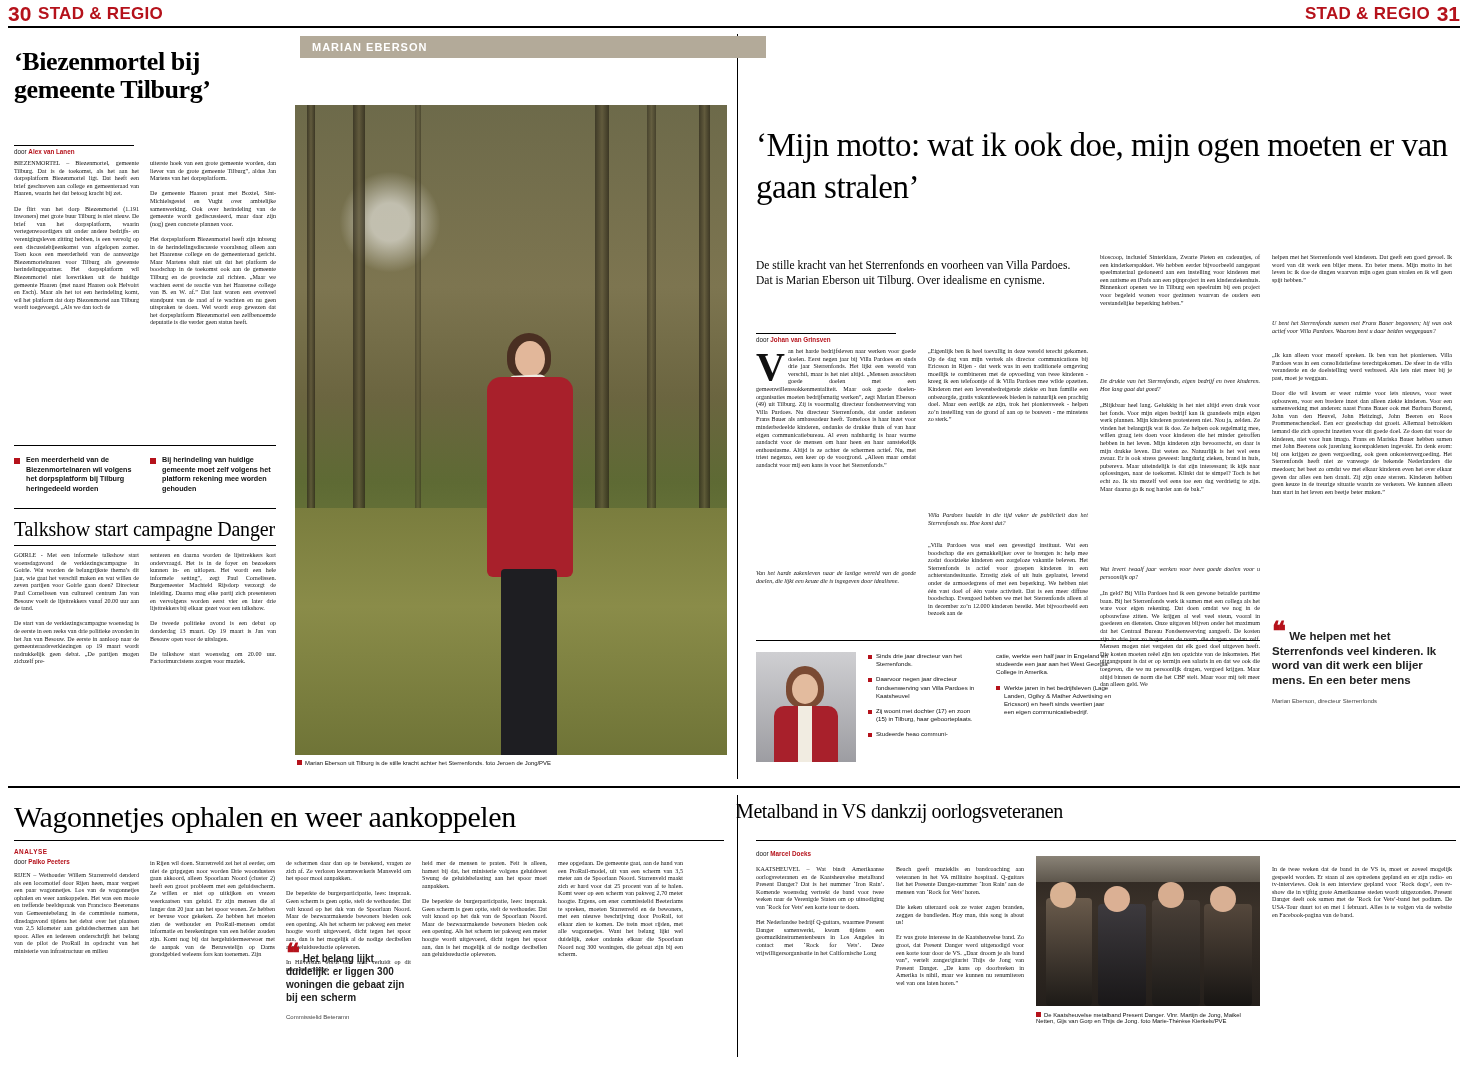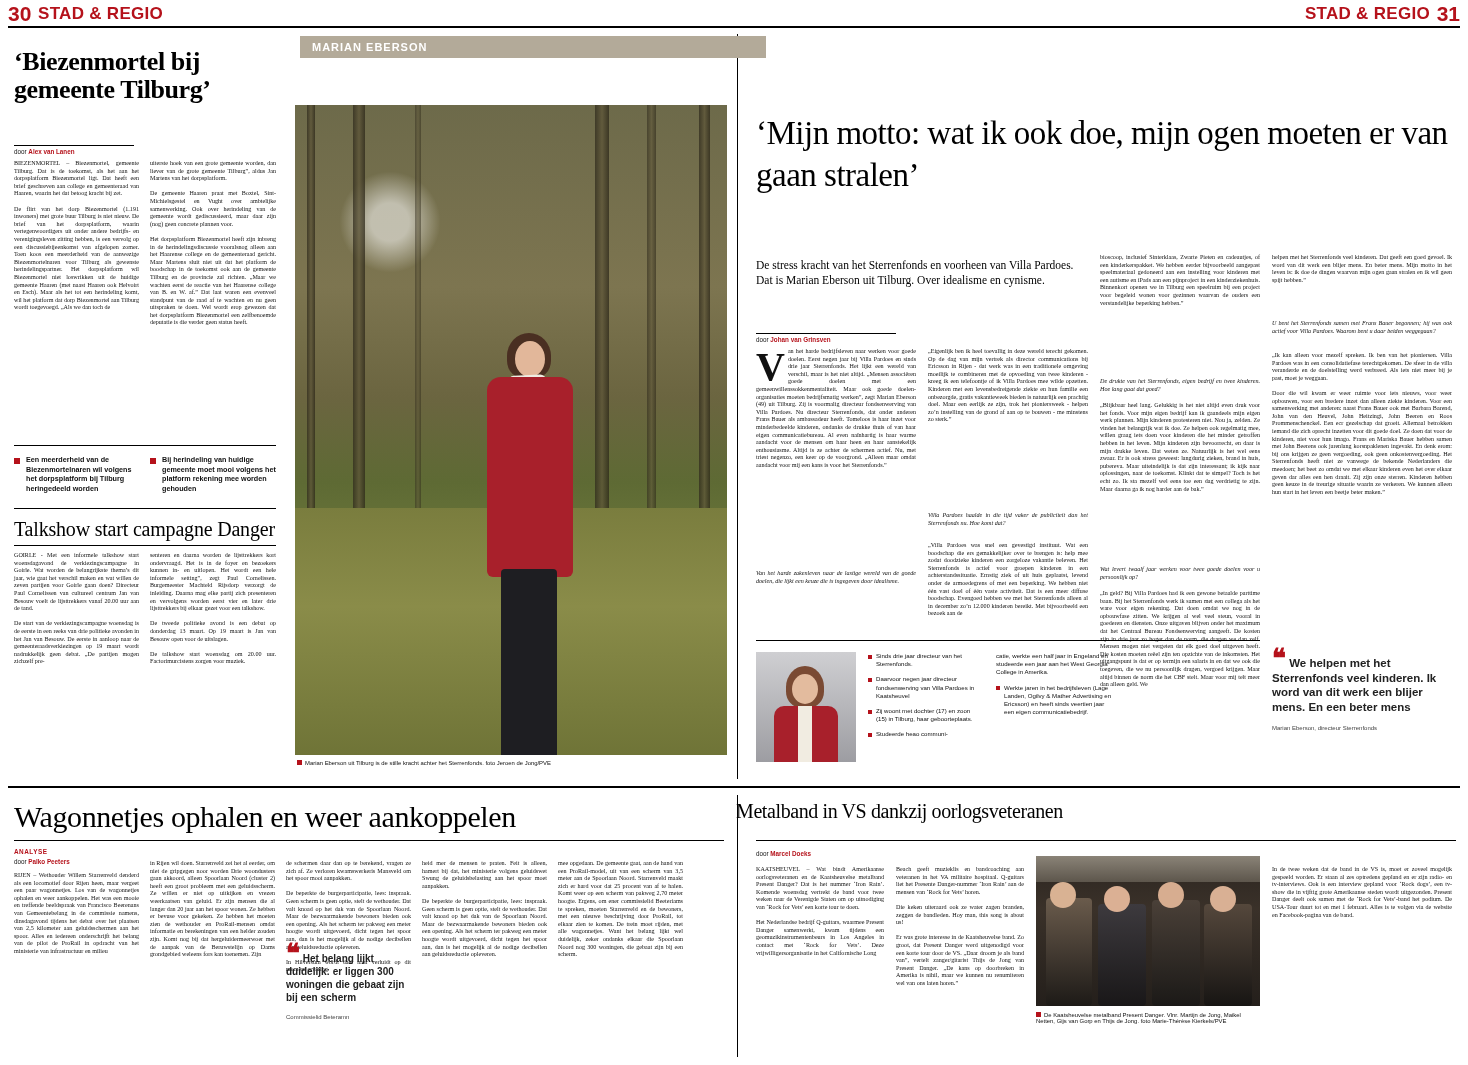--- a/index.html
+++ b/index.html
@@ -97,21 +97,21 @@
     background:#b3aa99;
   }
   .name-tab span {
     position:absolute; left:12px; top:5px;
     font-family:"Liberation Sans", sans-serif;
     font-weight:bold; font-size:11px; color:#fff; letter-spacing:1px;text-align:center;
   }
 
   
   .hl-right {
-    position:absolute; left:756px; top:112px; width:700px;
+    position:absolute; left:756px; top:124px; width:700px;
     font-family:"Liberation Serif", serif;
     font-size:33px; line-height:42px; letter-spacing:-0.5px;
   }
   .standfirst {
     position:absolute; left:756px; top:258px; width:320px;
     font-family:"Liberation Serif", serif;
     font-size:11.5px; line-height:15px;
   }
 
   .dropcap-p:first-letter {
@@ -227,21 +227,21 @@
 
 De gemeente Haaren praat met Boxtel, Sint-Michielsgestel en Vught over ambtelijke samenwerking. Ook over herindeling van de gemeente wordt gediscussieerd, maar daar zijn (nog) geen concrete plannen voor.
 
 Het dorpsplatform Biezenmortel heeft zijn inbreng in de herindelingsdiscussie vooralsnog alleen aan het Haarense college en de gemeenteraad gericht. Maar Martens sluit niet uit dat het platform de boodschap in de toekomst ook aan de gemeente Tilburg en de provincie zal richten. „Maar we wachten eerst de reactie van het Haarense college van B. en W. af.” Dat laat waren een evenveel standpunt van de raad af te wachten en nu geen uitspraken te doen. Wel wordt erop gewezen dat het dorpsplatform Biezenmortel een zelfbenoemde deputatie is die verder geen status heeft.</div>
 
   <div class="rule" style="left:14px; top:445px; width:262px; height:1px;" data-name="left-bullets-rule-top"></div>
   <div class="bullets" style="left:14px; top:455px; width:125px;" data-name="left-bullet-1-wrap">
     <div class="bullet" data-name="left-bullet-1">Een meerderheid van de Biezenmortelnaren wil volgens het dorpsplatform bij Tilburg heringedeeld worden</div>
   </div>
   <div class="bullets" style="left:150px; top:455px; width:126px;" data-name="left-bullet-2-wrap">
-    <div class="bullet" data-name="left-bullet-2">Bij herindeling van huidige gemeente moet mooi volgens het platform rekening mee worden gehouden</div>
+    <div class="bullet" data-name="left-bullet-2">Bij herindeling van huidige gemeente moet zelf volgens het platform rekening mee worden gehouden</div>
   </div>
   <div class="rule" style="left:14px; top:508px; width:262px; height:1px;" data-name="left-bullets-rule-bottom"></div>
 
   <div class="talkshow-hl" style="left:14px; top:518px; width:265px;" data-name="talkshow-headline">Talkshow start campagne Danger</div>
   <div class="rule" style="left:14px; top:545px; width:262px; height:1px;" data-name="talkshow-rule"></div>
   <div class="col body-col" style="left:14px; top:552px; width:125px; height:215px; white-space:pre-line;" data-name="talkshow-column-1">GOIRLE - Met een informele talkshow start woensdagavond de verkiezingscampagne in Goirle. Wat worden de belangrijkste thema’s dit jaar, wie gaat het verschil maken en wat willen de zeven partijen voor Goirle gaan doen? Directeur Paul Cornelissen van cultureel centrum Jan van Besouw voelt de lijsttrekkers vanaf 20.00 uur aan de tand.
 
 De start van de verkiezingscampagne woensdag is de eerste in een reeks van drie politieke avonden in het Jan van Besouw. De eerste in aanloop naar de gemeenteraadsverkiezingen op 19 maart wordt nadrukkelijk geen debat. „De partijen mogen zichzelf pre-</div>
   <div class="col body-col" style="left:150px; top:552px; width:126px; height:215px; white-space:pre-line;" data-name="talkshow-column-2">senteren en daarna worden de lijsttrekkers kort ondervraagd. Het is in de foyer en bezoekers kunnen in- en uitlopen. Het wordt een hele informele setting”, zegt Paul Cornelissen. Burgemeester Machteld Rijsdorp verzorgt de inleiding. Daarna mag elke partij zich presenteren en vervolgens worden eerst vier en later drie lijsttrekkers bij elkaar gezet voor een talkshow.
 
@@ -269,21 +269,21 @@
       <div class="fig-scarf" style="left:38px; top:42px; width:38px; height:120px; border-radius:6px; transform:rotate(-3deg);"></div>
       <div class="fig-coat" style="left:14px; top:44px; width:86px; height:200px;"></div>
       <div class="fig-pants" style="left:28px; top:236px; width:56px; height:200px; border-radius:4px;"></div>
     </div>
   </div>
   <div class="photo-caption" style="left:297px; top:760px; width:430px;" data-name="main-photo-caption">
     <span class="sq"></span><span data-name="main-photo-caption-text">Marian Eberson uit Tilburg is de stille kracht achter het Sterrenfonds. foto Jeroen de Jong/PVE</span>
   </div>
 
   <div class="hl-right" data-name="right-headline">‘Mijn motto: wat ik ook doe, mijn ogen moeten er van gaan stralen’</div>
-  <div class="standfirst" data-name="right-standfirst">De stress kracht van het Sterrenfonds en voorheen van Villa Pardoes. Dat is Marian Eberson uit Tilburg. Over idealisme en cynisme.</div>
+  <div class="standfirst" data-name="right-standfirst">De stille kracht van het Sterrenfonds en voorheen van Villa Pardoes. Dat is Marian Eberson uit Tilburg. Over idealisme en cynisme.</div>
 
   <div class="byline" style="position:absolute; left:756px; top:336px;" data-name="right-byline">
     <span data-name="right-byline-prefix">door</span>
     <span class="red" data-name="right-byline-author">Johan van Grinsven</span>
   </div>
   <div class="byline-rule" style="left:756px; top:333px; width:140px;" data-name="right-byline-rule"></div>
 
   <div class="col body-col dropcap-p" style="left:756px; top:348px; width:160px; height:215px;" data-name="right-article-column-1">Van het harde bedrijfsleven naar werken voor goede doelen. Eerst negen jaar bij Villa Pardoes en sinds drie jaar Sterrenfonds. Het lijkt een wereld van verschil, maar is het niet altijd. „Mensen associëren goede doelen met een gemeenwillenssokkenmentaliteit. Maar ook goede doelen-organisaties moeten bedrijfsmatig werken”, zegt Marian Eberson (49) uit Tilburg. Zij is voormalig directeur fondsenwerving van Villa Pardoes. Nu directeur Sterrenfonds, dat onder anderen Frans Bauer als ambassadeur heeft. Tomeloos is haar inzet voor minderbedeelde kinderen, ondanks de drukke thuis of van haar eigen communicatiebureau. Al even naïnhartig is haar warme aandacht voor de mensen om haar heen en haar aanstekelijk enthousiasme. Altijd is ze achter de schermen actief. Nu, met triest negenzo, een keer op de voorgrond. „Alleen maar omdat aandacht voor mij een kans is voor het Sterrenfonds.”</div>
   <div class="col body-col italic" style="left:756px; top:570px; width:160px; height:50px;" data-name="right-article-column-1-question">Van het harde zakenleven naar de lastige wereld van de goede doelen, die lijkt een keuze die is ingegeven door idealisme.</div>
 
@@ -317,21 +317,21 @@
     <div data-name="factbox-item-2">Daarvoor negen jaar directeur fondsenwerving van Villa Pardoes in Kaatsheuvel</div>
     <div data-name="factbox-item-3">Zij woont met dochter (17) en zoon (15) in Tilburg, haar geboorteplaats.</div>
     <div data-name="factbox-item-4">Studeerde heao communi-</div>
   </div>
   <div class="fact-list" style="position:absolute; left:996px; top:652px; width:118px;" data-name="factbox-list-right">
     <div style="padding-left:0;" data-name="factbox-item-5">catie, werkte een half jaar in Engeland en studeerde een jaar aan het West Georgia College in Amerika.</div>
     <div data-name="factbox-item-6">Werkte jaren in het bedrijfsleven (Lage Landen, Ogilvy &amp; Mather Advertising en Ericsson) en heeft sinds veertien jaar een eigen communicatiebedrijf.</div>
   </div>
   <style>.fact-list > div[data-name="factbox-item-5"]:before{display:none;}</style>
 
-  <div class="pullquote" style="left:1272px; top:651px; width:180px;" data-name="right-pullquote">
+  <div class="pullquote" style="left:1272px; top:624px; width:180px;" data-name="right-pullquote">
     <span class="pq-mark" data-name="quote-mark-icon">❝</span>
     <span data-name="right-pullquote-text">We helpen met het Sterrenfonds veel kinderen. Ik word van dit werk een blijer mens. En een beter mens</span>
     <div class="pq-attr" data-name="right-pullquote-attribution">Marian Eberson, directeur Sterrenfonds</div>
   </div>
 
   <div class="rule" style="left:8px; top:786px; width:1452px; height:2px;" data-name="bottom-divider-rule"></div>
   <div class="rule" style="left:737px; top:795px; width:1px; height:262px; background:#000;" data-name="bottom-gutter-rule"></div>
 
   <div class="hl-bottom-left" data-name="bottom-left-headline">Wagonnetjes ophalen en weer aankoppelen</div>
   <div class="rule" style="left:14px; top:840px; width:710px; height:1px;" data-name="bottom-left-rule"></div>

